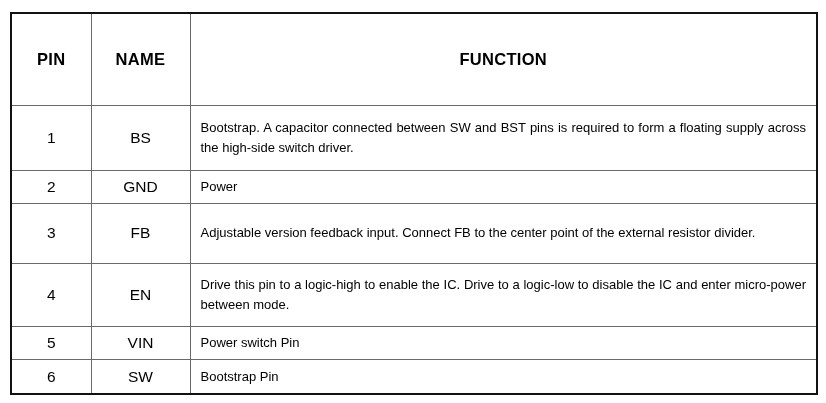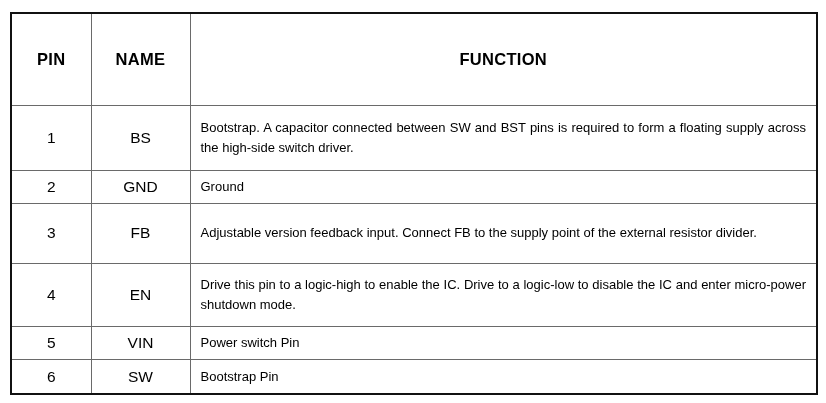--- a/index.html
+++ b/index.html
@@ -99,31 +99,31 @@
     </thead>
     <tbody>
       <tr class="row-h-tall">
         <td class="cell-pin">1</td>
         <td class="cell-name">BS</td>
         <td class="cell-func">Bootstrap. A capacitor connected between SW and BST pins is required to form a floating supply across the high-side switch driver.</td>
       </tr>
       <tr class="row-h-short">
         <td class="cell-pin">2</td>
         <td class="cell-name">GND</td>
-        <td class="cell-func">Ground</td>
+        <td class="cell-func">Power</td>
       </tr>
       <tr class="row-h-mid">
         <td class="cell-pin">3</td>
         <td class="cell-name">FB</td>
-        <td class="cell-func">Adjustable version feedback input. Connect FB to the supply point of the external resistor divider.</td>
+        <td class="cell-func">Adjustable version feedback input. Connect FB to the center point of the external resistor divider.</td>
       </tr>
       <tr class="row-h-en">
         <td class="cell-pin">4</td>
         <td class="cell-name">EN</td>
-        <td class="cell-func">Drive this pin to a logic-high to enable the IC. Drive to a logic-low to disable the IC and enter micro-power shutdown mode.</td>
+        <td class="cell-func">Drive this pin to a logic-high to enable the IC. Drive to a logic-low to disable the IC and enter micro-power between mode.</td>
       </tr>
       <tr class="row-h-short">
         <td class="cell-pin">5</td>
         <td class="cell-name">VIN</td>
         <td class="cell-func">Power switch Pin</td>
       </tr>
       <tr class="row-h-short">
         <td class="cell-pin">6</td>
         <td class="cell-name">SW</td>
         <td class="cell-func">Bootstrap Pin</td>

